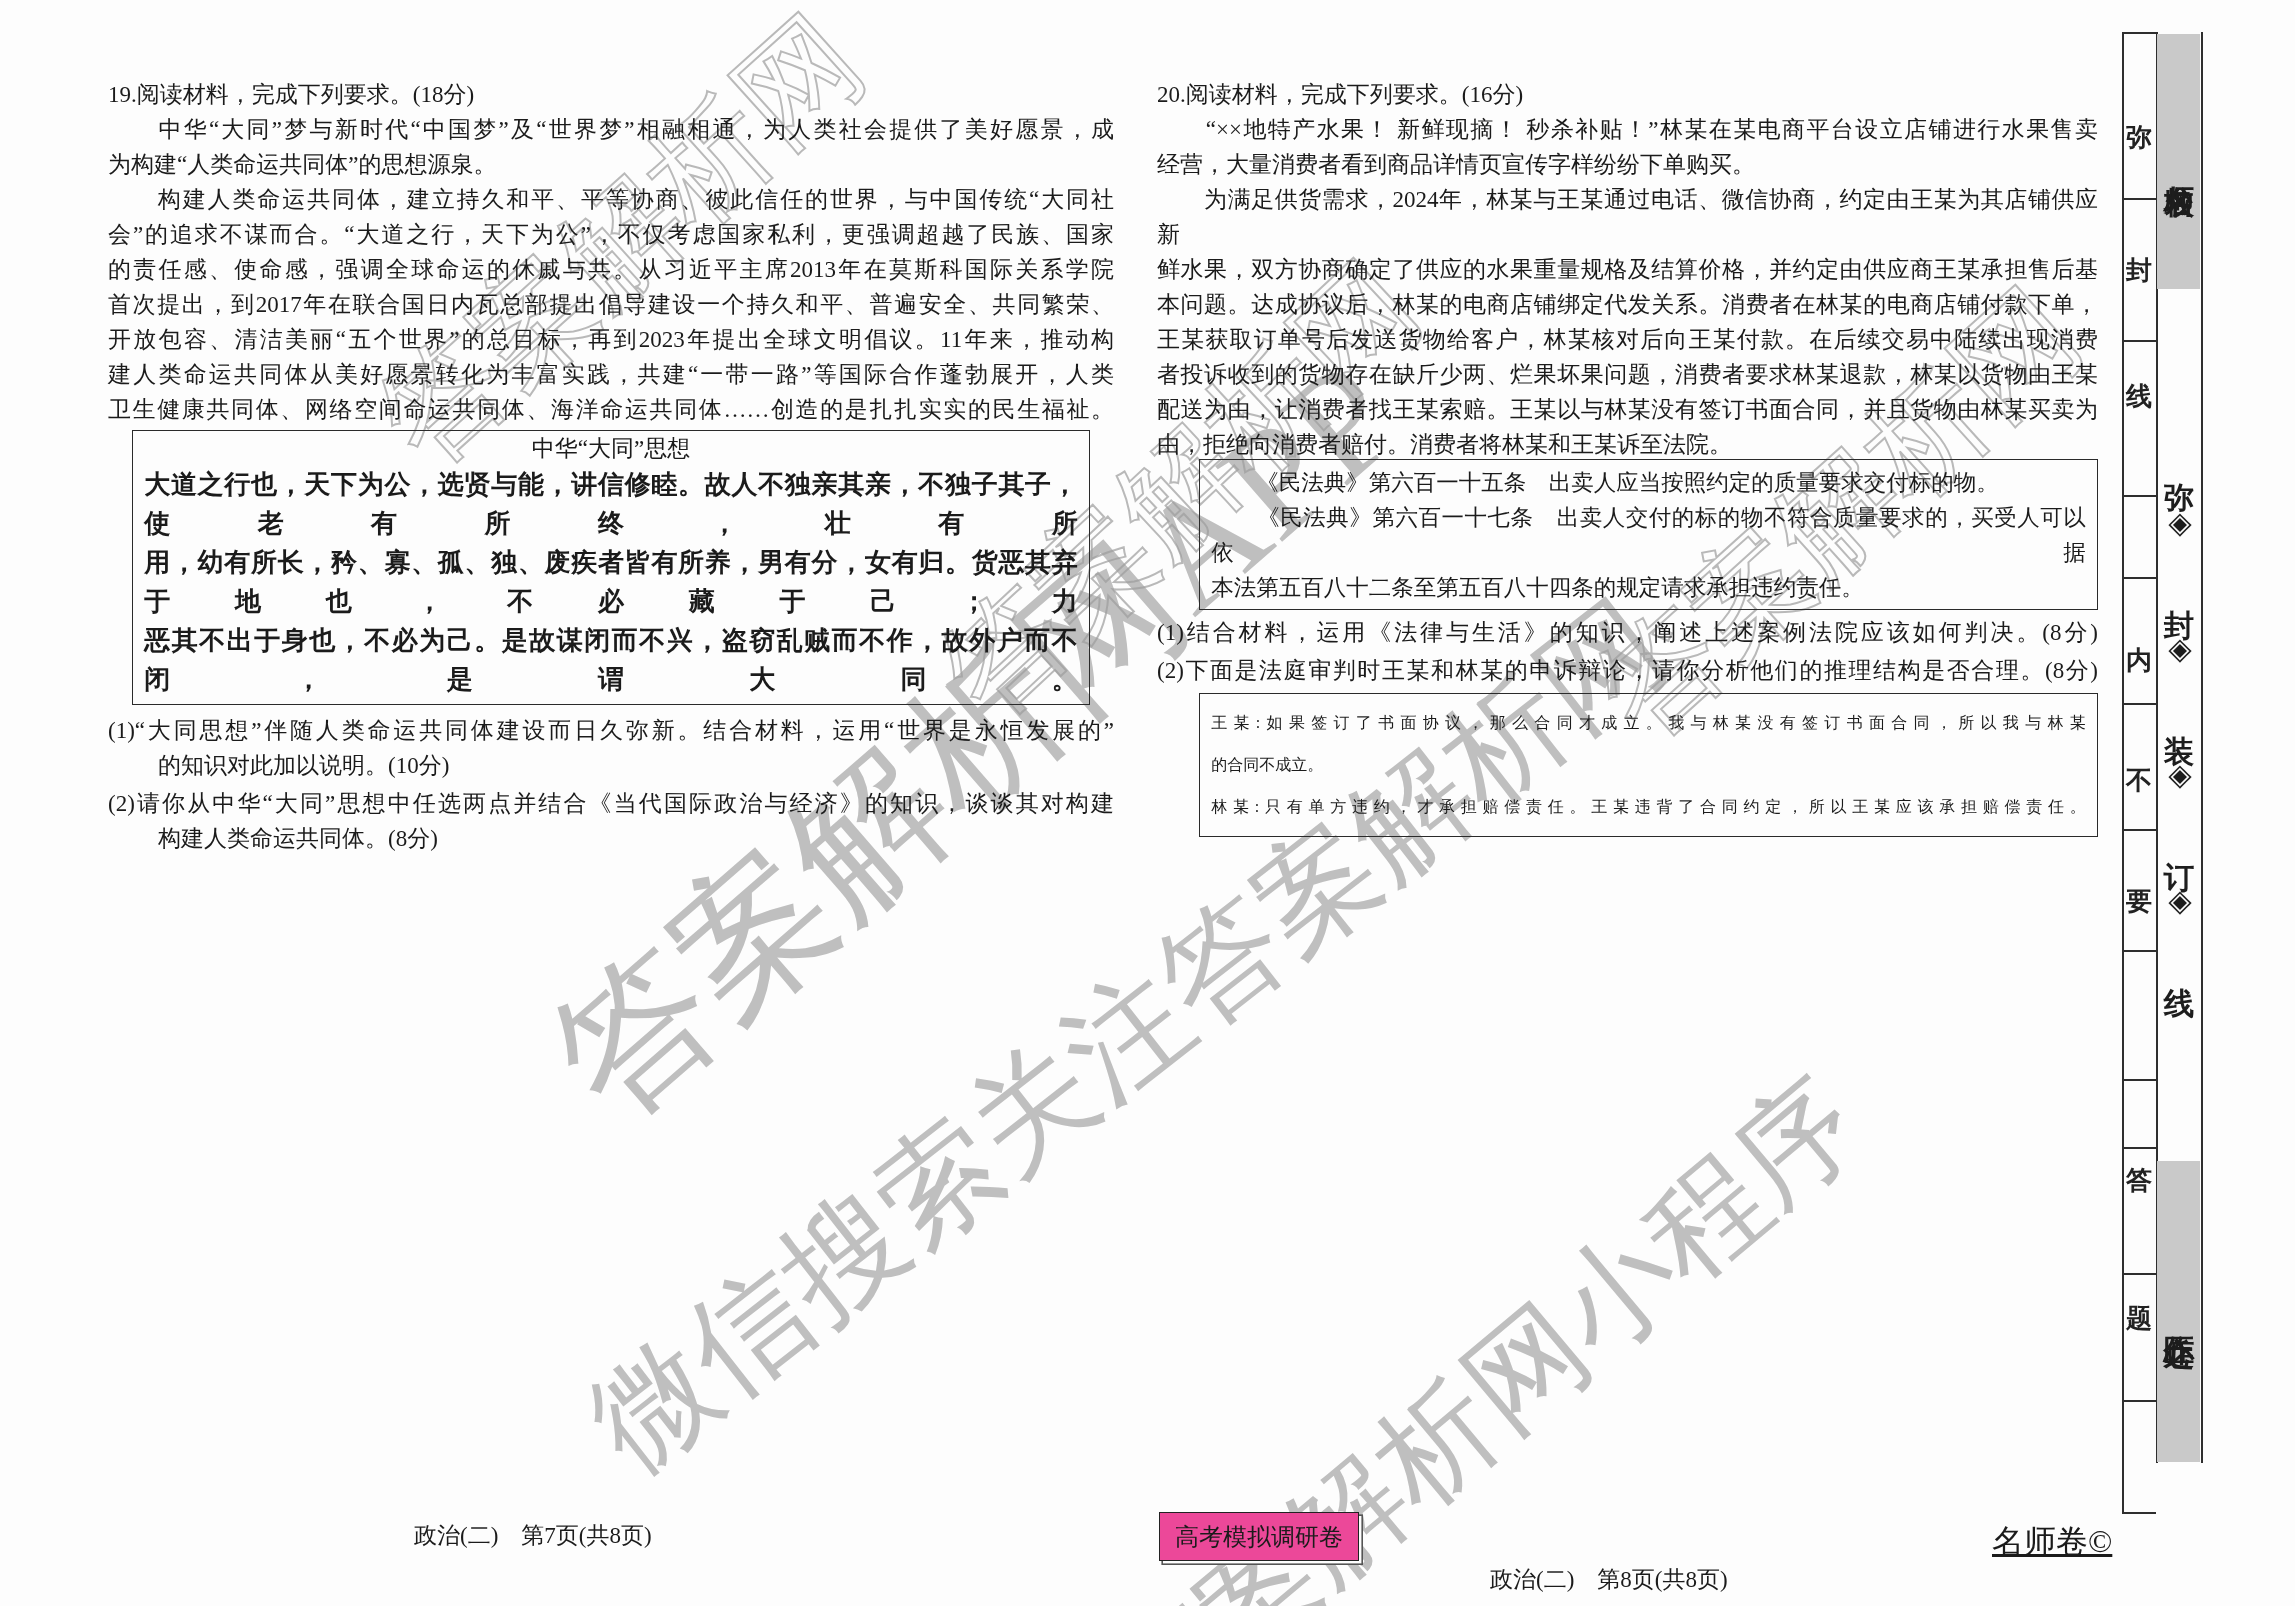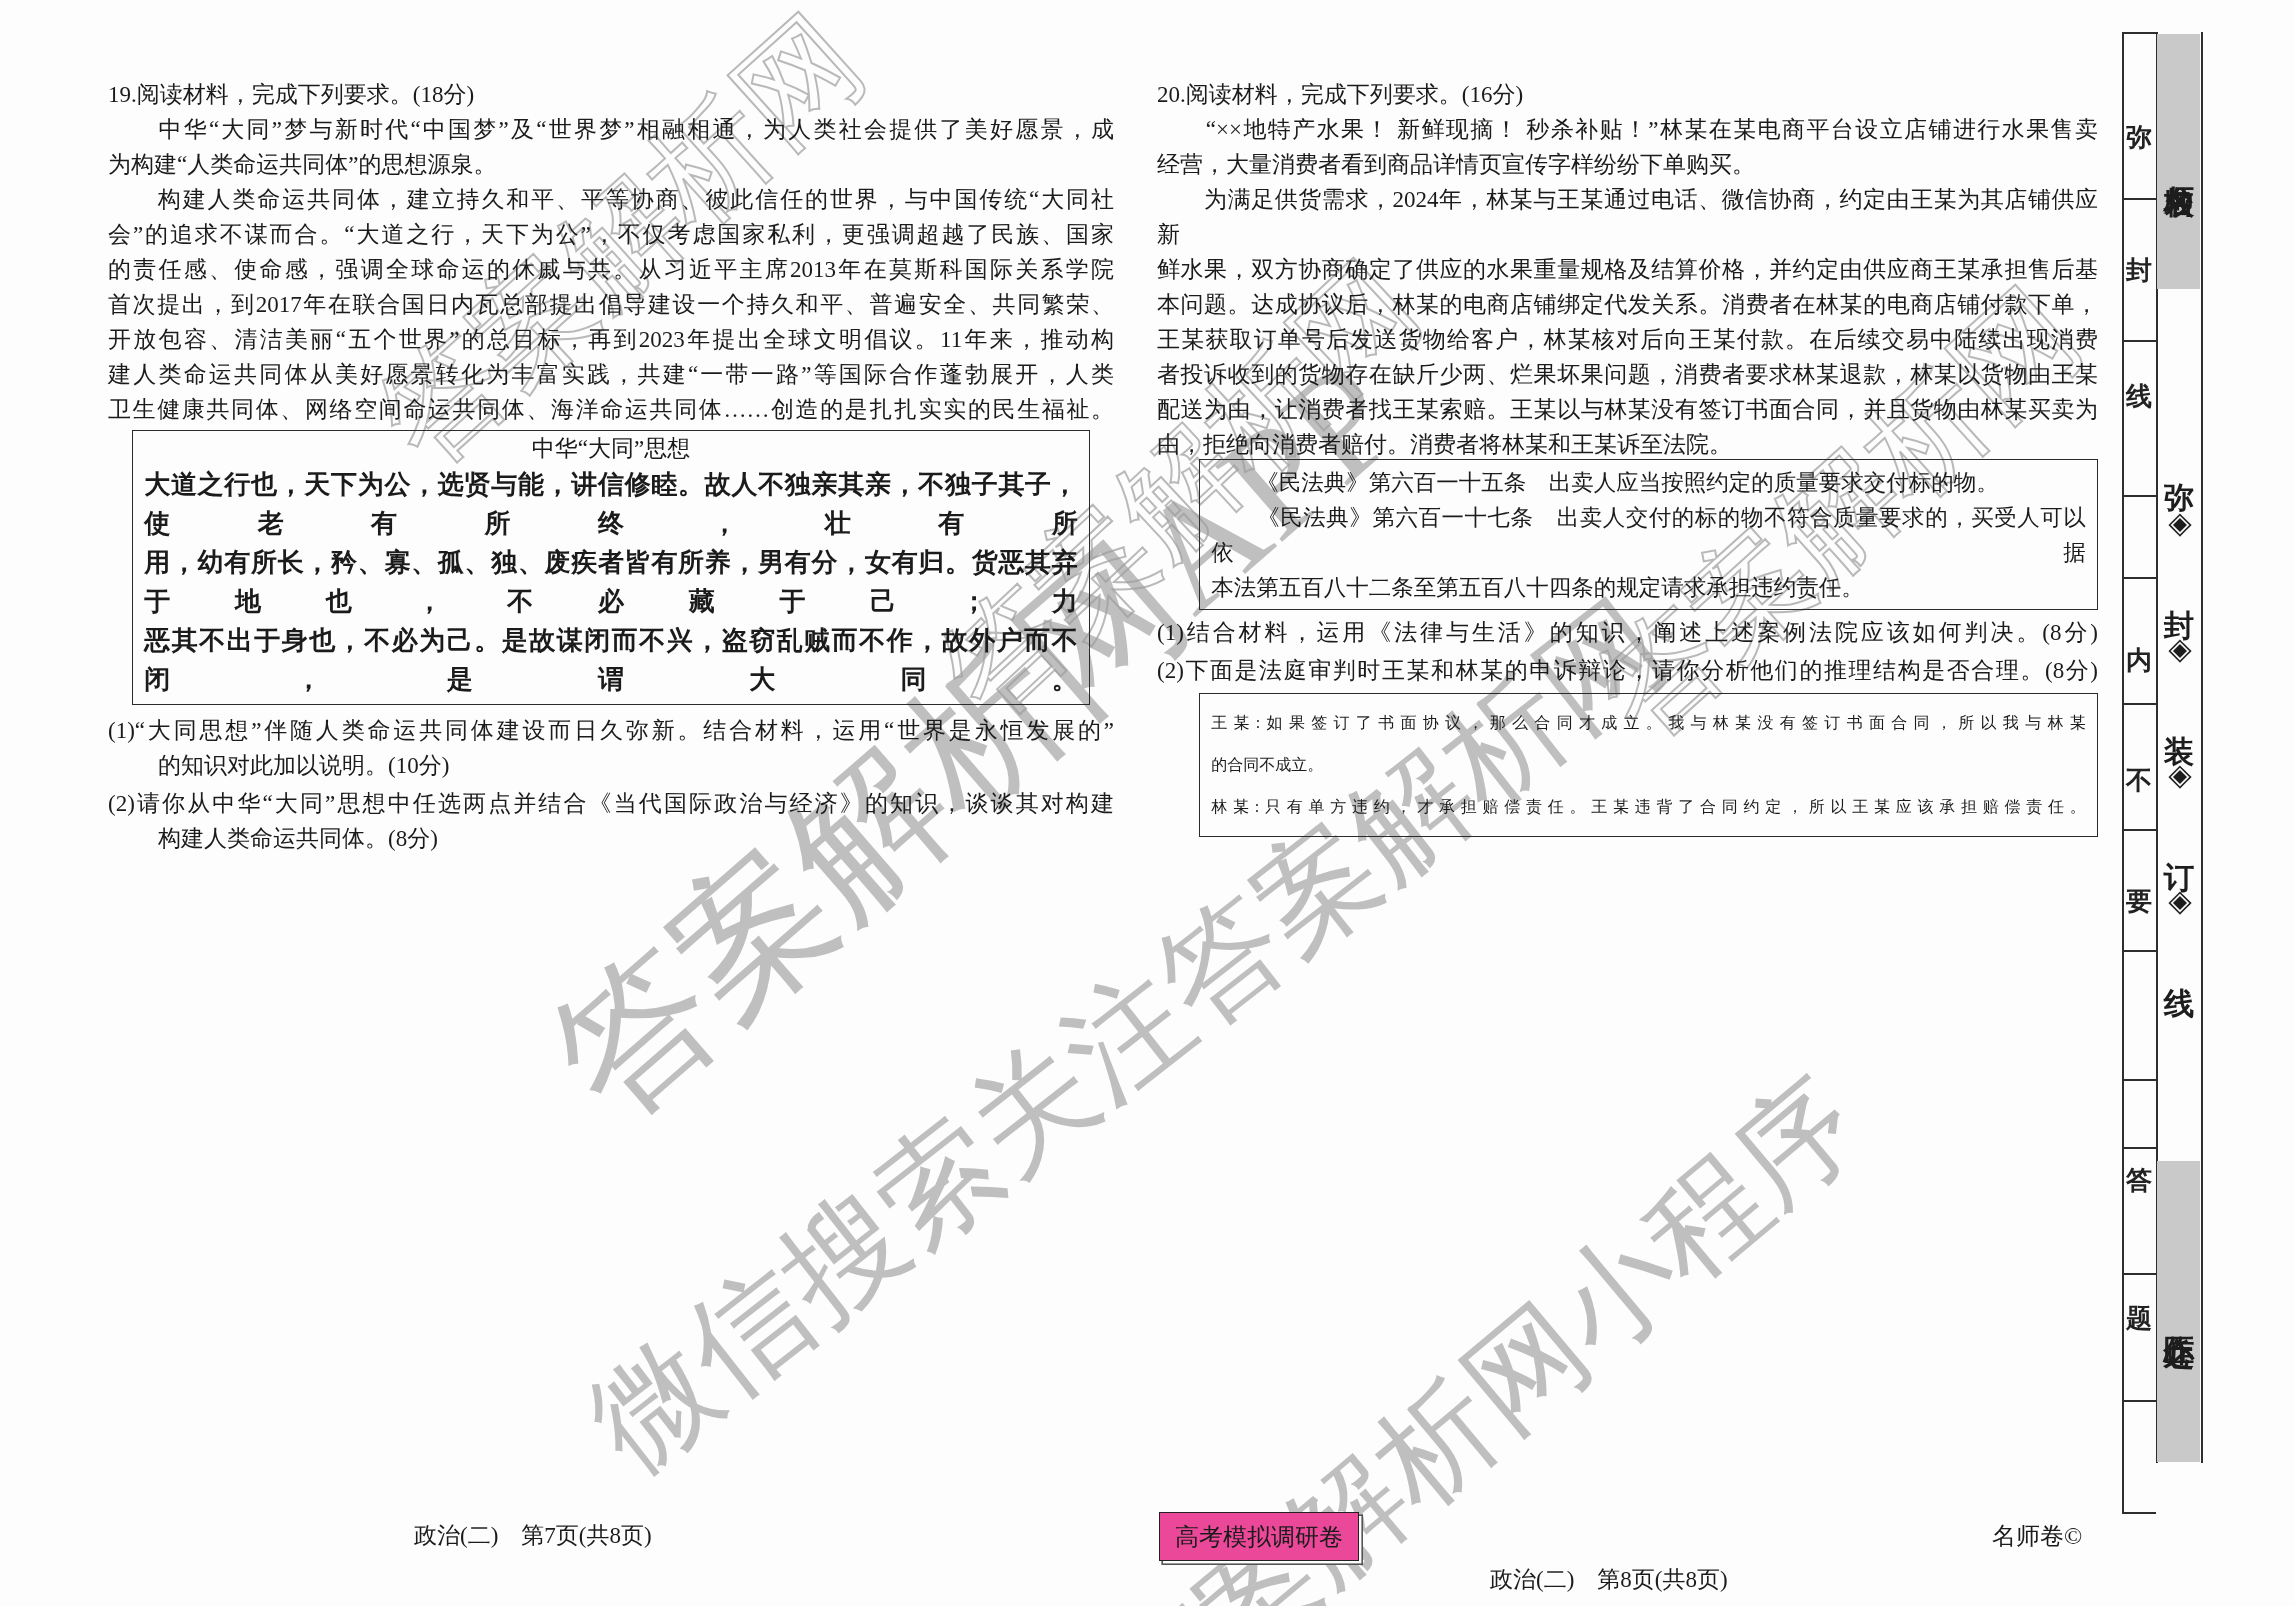--- a/index.html
+++ b/index.html
@@ -52,21 +52,21 @@
   
   .footer-item{ position:absolute; z-index:2; font-size:23px; }
   .stamp{
     position:absolute; z-index:2; left:1159px; top:1512px; width:198px; height:47px;
     border:1.6px solid #222; box-shadow:3.2px 3.2px 0 -0.8px #fdfdfd,3.2px 3.2px 0 0.8px #555;
     display:flex; align-items:center; justify-content:center;
     font-size:24px; background:#ec4899;
   }
   .f-left{ left:414px;  top:1520px; }
   .f-right{ left:1490px; top:1564px; }
-  .f-brand{ left:1992px; top:1520px; font-size:24px; }
+  .f-brand{ left:1992px; top:1520px; font-size:32px;text-decoration:underline; }
   
   .strip{ position:absolute; z-index:3; }
   .vline{ position:absolute; background:#2e2e2e; width:1.6px; }
   .tick{ position:absolute; left:2122px; width:34px; height:1.6px; background:#2e2e2e; }
   .seal-char{
     position:absolute; left:2122px; width:34px; text-align:center;
     font-size:26px; color:#222; font-weight:bold;
   }
   .graybox{
     position:absolute; left:2157px; width:43px; background:#c9c9c9;

